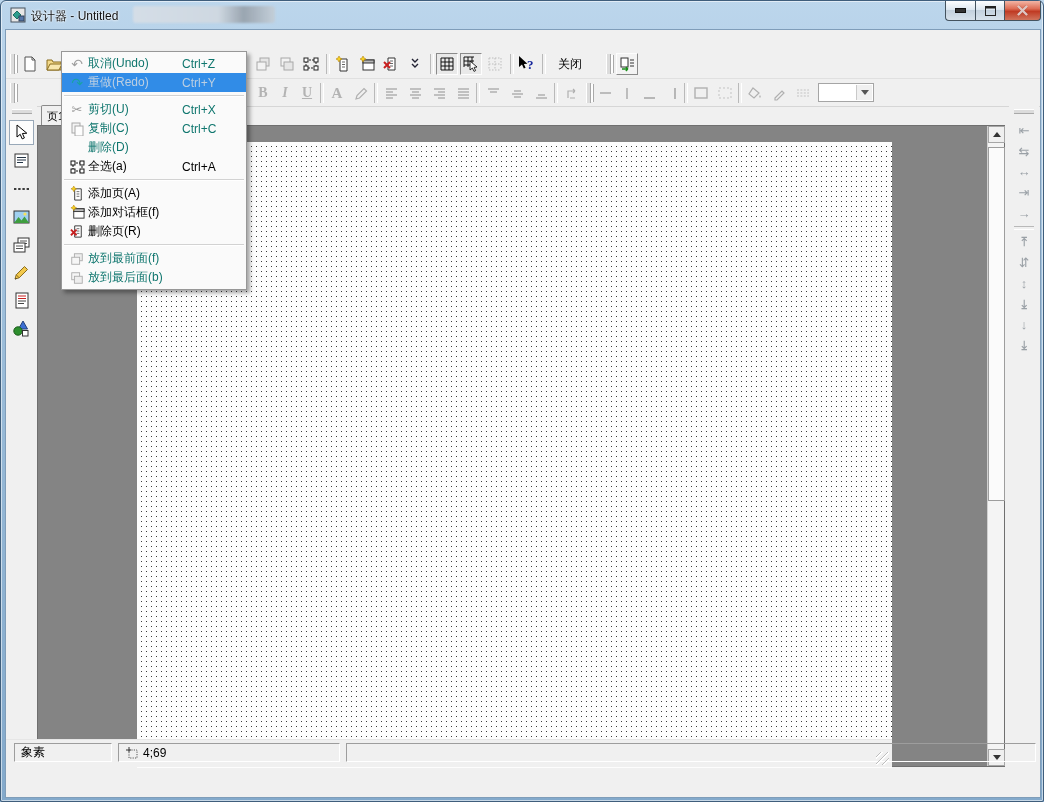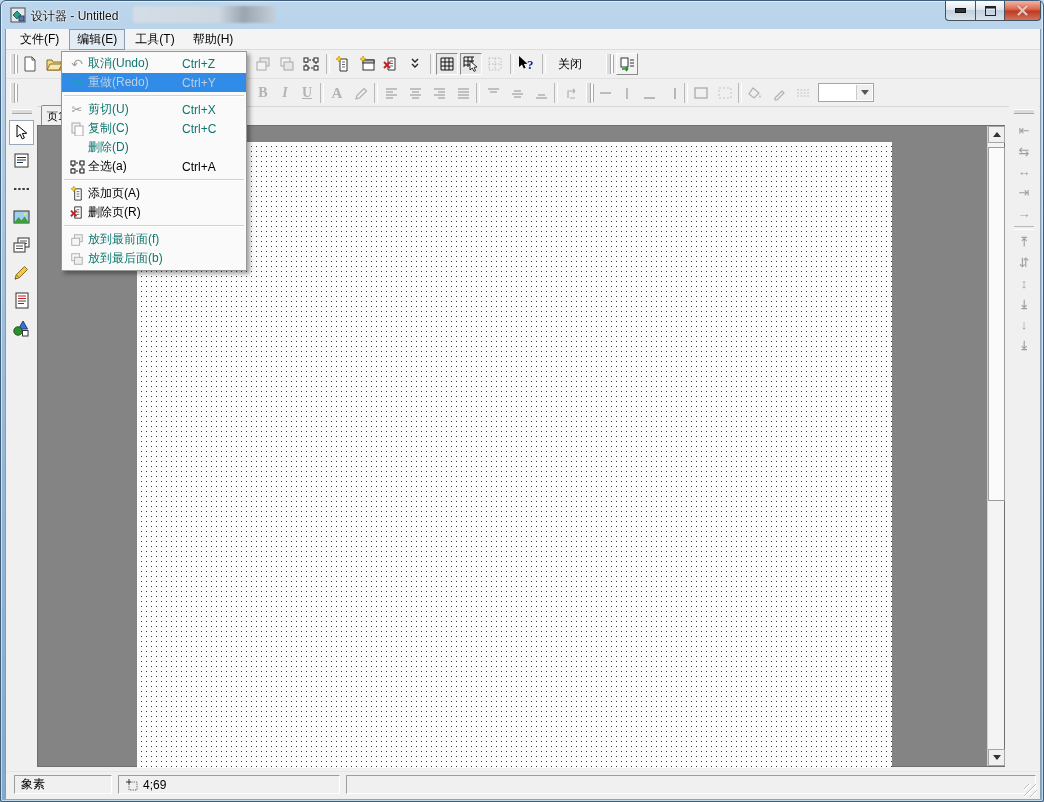--- a/index.html
+++ b/index.html
@@ -69,21 +69,21 @@
   .tri-up{width:0;height:0;border:4px solid transparent;border-bottom:5px solid #333;margin-bottom:4px;}
   .tri-dn{width:0;height:0;border:4px solid transparent;border-top:5px solid #333;margin-top:4px;}
 
   
   .rstrip{position:absolute;left:1008px;top:105px;width:30px;height:250px;background:#f0f0f0;display:flex;flex-direction:column;align-items:center;}
   .rbtn{width:24px;height:19px;display:flex;align-items:center;justify-content:center;color:#9aa0a6;font-size:13px;margin:1px 0;}
   .rbtn .rot{display:inline-block;transform:rotate(90deg);}
   .rsep{width:20px;height:2px;border-top:1px solid #b9b9b9;border-bottom:1px solid #fff;margin:2px 0;}
 
   
-  .statusbar{position:absolute;left:5px;top:770px;width:1034px;height:27px;background:#f0f0f0;border-top:1px solid #e6e6e6;}
+  .statusbar{position:absolute;left:5px;top:738px;width:886px;height:27px;background:#f0f0f0;border-top:1px solid #e6e6e6;}
   .spanel{position:absolute;top:3px;height:19px;border:1px solid;border-color:#9d9d9d #fff #fff #9d9d9d;box-sizing:border-box;display:flex;align-items:center;padding:0 6px;}
   .sgrip{position:absolute;right:3px;bottom:2px;width:13px;height:13px;
          background:repeating-linear-gradient(135deg,transparent 0 3px,#bdbdbd 3px 4px,#fff 4px 5px);}
 
   
   .dropdown{position:absolute;left:60px;top:50px;width:186px;background:#fafafa;border:1px solid #979797;
             box-shadow:3px 3px 4px rgba(0,0,0,.35);z-index:50;padding:2px 0;box-sizing:border-box;}
   .mi{height:19px;display:flex;align-items:center;position:relative;padding-left:4px;}
   .mic{width:22px;display:flex;align-items:center;justify-content:center;font-size:13px;flex:none;}
   .mil{flex:1;white-space:nowrap;}
@@ -120,26 +120,20 @@
         <svg width="13" height="11" viewBox="0 0 13 11">
           <path d="M2 1l9 9M11 1l-9 9" stroke="#fff" stroke-width="2.4"></path>
           <path d="M2 1l9 9M11 1l-9 9" stroke="#7c1f12" stroke-width="3.4" opacity="0.25"></path>
         </svg>
       </div>
     </div>
   </div>
 
   <div class="client"></div>
 
-  <div class="menubar">
-    <span class="menu-item">文件(F)</span>
-    <span class="menu-item open">编辑(E)</span>
-    <span class="menu-item">工具(T)</span>
-    <span class="menu-item">帮助(H)</span>
-  </div>
 
   <div class="toolbar tb1">
     <div class="gripV" style="left:4px"></div>
     <div class="tbtn" style="left:13px">
       <svg width="16" height="16" viewBox="0 0 16 16">
         <path d="M3 1h7l3 3v11H3z" fill="#fff" stroke="#555"></path>
           <path d="M10 1v3h3" fill="none" stroke="#555"></path>
       </svg>
     </div>
     <div class="tbtn" style="left:37px">
@@ -534,20 +528,31 @@
             <path d="M7 6h3M7 8.5h3M7 11h3" stroke="#666"></path>
           <path d="M4 0l1 2 2 1-2 1-1 2-1-2-2-1 2-1z" fill="#f7d11e" stroke="#b8860b" stroke-width="0.6"></path>
         </svg>
       </span>
       <span class="mil">添加页(A)</span>
       <span class="mis"></span>
     </div>
     <div class="mi">
       <span class="mic">
         <svg width="15" height="15" viewBox="0 0 16 16">
+          <rect x="4" y="4" width="11" height="10" fill="#fff" stroke="#333"></rect>
+          <rect x="4" y="4" width="11" height="3" fill="#b9b9b9" stroke="#333"></rect>
+          <path d="M4 0l1 2 2 1-2 1-1 2-1-2-2-1 2-1z" fill="#f7d11e" stroke="#b8860b" stroke-width="0.6"></path>
+        </svg>
+      </span>
+      <span class="mil">添加对话框(f)</span>
+      <span class="mis"></span>
+    </div>
+    <div class="mi">
+      <span class="mic">
+        <svg width="15" height="15" viewBox="0 0 16 16">
           <path d="M5 2h7v12H5z" fill="#fff" stroke="#333"></path>
             <path d="M7 5h3M7 7.5h3M7 10h3" stroke="#666"></path>
           <path d="M1 6l6 6M7 6l-6 6" stroke="#c82020" stroke-width="2"></path>
         </svg>
       </span>
       <span class="mil">删除页(R)</span>
       <span class="mis"></span>
     </div>
     <div class="msep"></div>
     <div class="mi dis">

